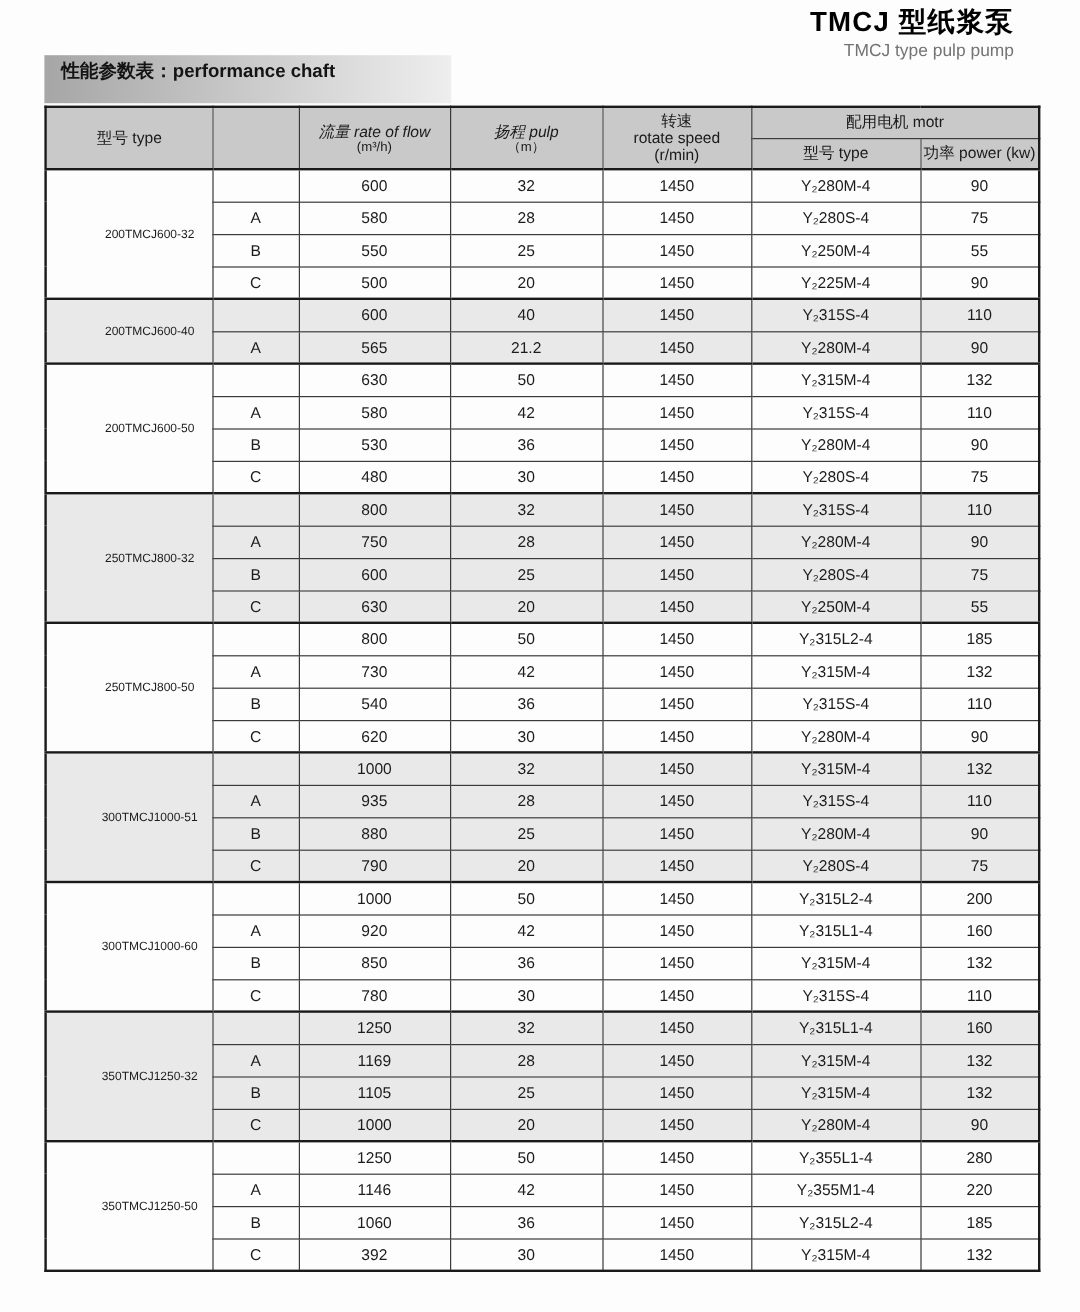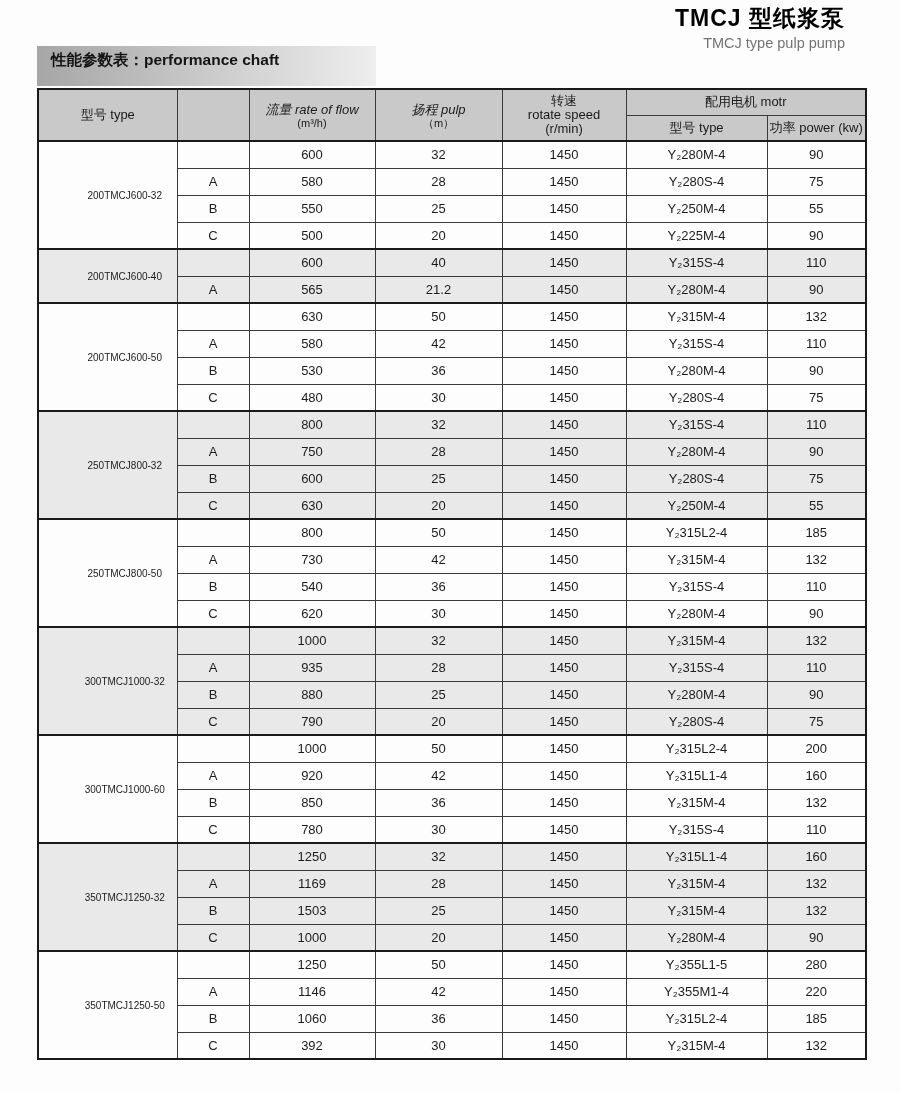--- a/index.html
+++ b/index.html
@@ -264,21 +264,21 @@
       </tr>
       <tr class="">
         <td>C</td>
         <td>620</td>
         <td>30</td>
         <td>1450</td>
         <td>Y₂280M-4</td>
         <td>90</td>
       </tr>
       <tr class="shaded group-start">
-        <td class="model-cell" rowspan="4">300TMCJ1000-32</td>
+        <td class="model-cell" rowspan="4">300TMCJ1000-51</td>
         <td></td>
         <td>1000</td>
         <td>32</td>
         <td>1450</td>
         <td>Y₂315M-4</td>
         <td>132</td>
       </tr>
       <tr class="shaded ">
         <td>A</td>
         <td>935</td>
@@ -348,41 +348,41 @@
       <tr class="shaded ">
         <td>A</td>
         <td>1169</td>
         <td>28</td>
         <td>1450</td>
         <td>Y₂315M-4</td>
         <td>132</td>
       </tr>
       <tr class="shaded ">
         <td>B</td>
-        <td>1503</td>
+        <td>1105</td>
         <td>25</td>
         <td>1450</td>
         <td>Y₂315M-4</td>
         <td>132</td>
       </tr>
       <tr class="shaded ">
         <td>C</td>
         <td>1000</td>
         <td>20</td>
         <td>1450</td>
         <td>Y₂280M-4</td>
         <td>90</td>
       </tr>
       <tr class="group-start">
         <td class="model-cell" rowspan="4">350TMCJ1250-50</td>
         <td></td>
         <td>1250</td>
         <td>50</td>
         <td>1450</td>
-        <td>Y₂355L1-5</td>
+        <td>Y₂355L1-4</td>
         <td>280</td>
       </tr>
       <tr class="">
         <td>A</td>
         <td>1146</td>
         <td>42</td>
         <td>1450</td>
         <td>Y₂355M1-4</td>
         <td>220</td>
       </tr>

